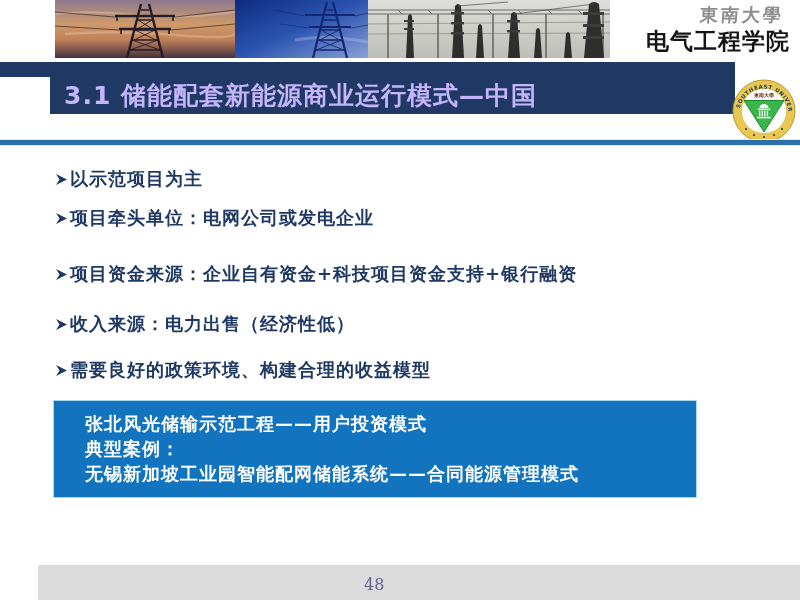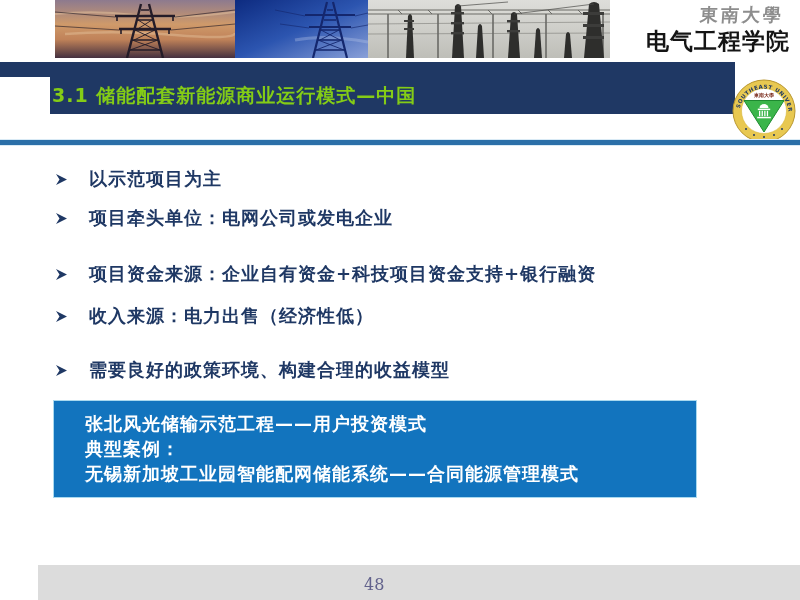--- a/index.html
+++ b/index.html
@@ -13,32 +13,32 @@
   .photo2{left:235px;width:133px;}
   .photo3{left:368px;width:242px;}
   .univ-calligraphy{position:absolute;top:3px;right:16px;font-family:"DejaVu Serif","Liberation Serif",serif;
     font-weight:bold;font-size:18px;color:#8d8d8d;letter-spacing:3px;transform:skewX(-4deg);}
   .school-name{position:absolute;top:26px;right:10px;font-weight:bold;font-size:23px;color:#151515;letter-spacing:1px;}
 
   
   .thin-bar{position:absolute;left:0;top:62px;width:800px;height:15px;background:#1F3864;}
   .title-block{position:absolute;left:50px;top:77px;width:685px;height:37px;background:#1F3864;
     display:flex;align-items:center;}
-  .title-text{color:#84cc16;font-weight:bold;font-size:19px;letter-spacing:1px;padding-left:2px;white-space:nowrap;}
+  .title-text{color:#c4b5fd;font-weight:bold;font-size:25px;letter-spacing:1px;padding-left:14px;white-space:nowrap;}
   .logo-box{position:absolute;left:735px;top:62px;width:65px;height:77px;background:#ffffff;}
   .seal{position:absolute;left:732px;top:79px;width:64px;height:64px;}
 
   .divider{position:absolute;left:0;top:140px;width:800px;height:5px;background:#2B6FA8;
     box-shadow:0 -1px 0 #d9eaf5, 0 1px 0 #d9eaf5;}
 
   
-  .bullet{position:absolute;left:55px;display:flex;align-items:center;gap:21px;
+  .bullet{position:absolute;left:55px;display:flex;align-items:center;gap:2px;
     color:#1F3864;font-weight:bold;font-size:18px;letter-spacing:1px;white-space:nowrap;}
   .bullet .arrow{flex:0 0 auto;width:13px;height:13px;}
-  .b1{top:167px;} .b2{top:206px;} .b3{top:262px;} .b4{top:304px;justify-content:space-between;} .b5{top:358px;}
+  .b1{top:167px;} .b2{top:206px;} .b3{top:262px;} .b4{top:312px;justify-content:space-between;} .b5{top:358px;}
 
   
   .case-box{position:absolute;left:53px;top:400px;width:644px;height:98px;background:#1274BE;
     border:1px solid #a9d9ef;box-sizing:border-box;color:#ffffff;font-weight:bold;font-size:18px;
     letter-spacing:1px;padding:10px 0 0 31px;line-height:25px;}
   .case-line{white-space:nowrap;}
 
   
   .footer-bar{position:absolute;left:38px;top:565px;width:762px;height:35px;background:#DCDCDC;}
   .page-number{position:absolute;left:364px;top:575px;font-family:"DejaVu Serif","Liberation Serif",serif;

